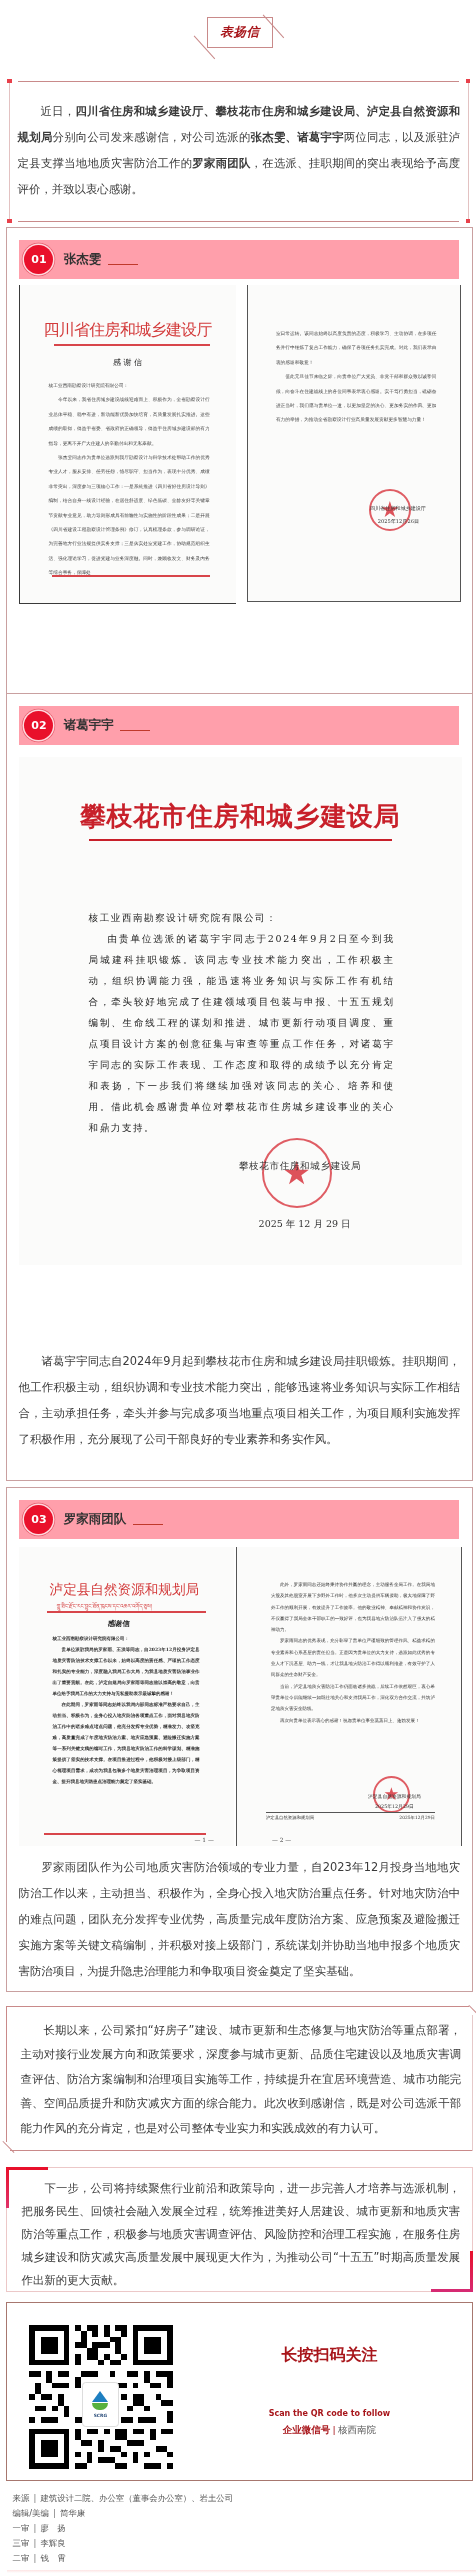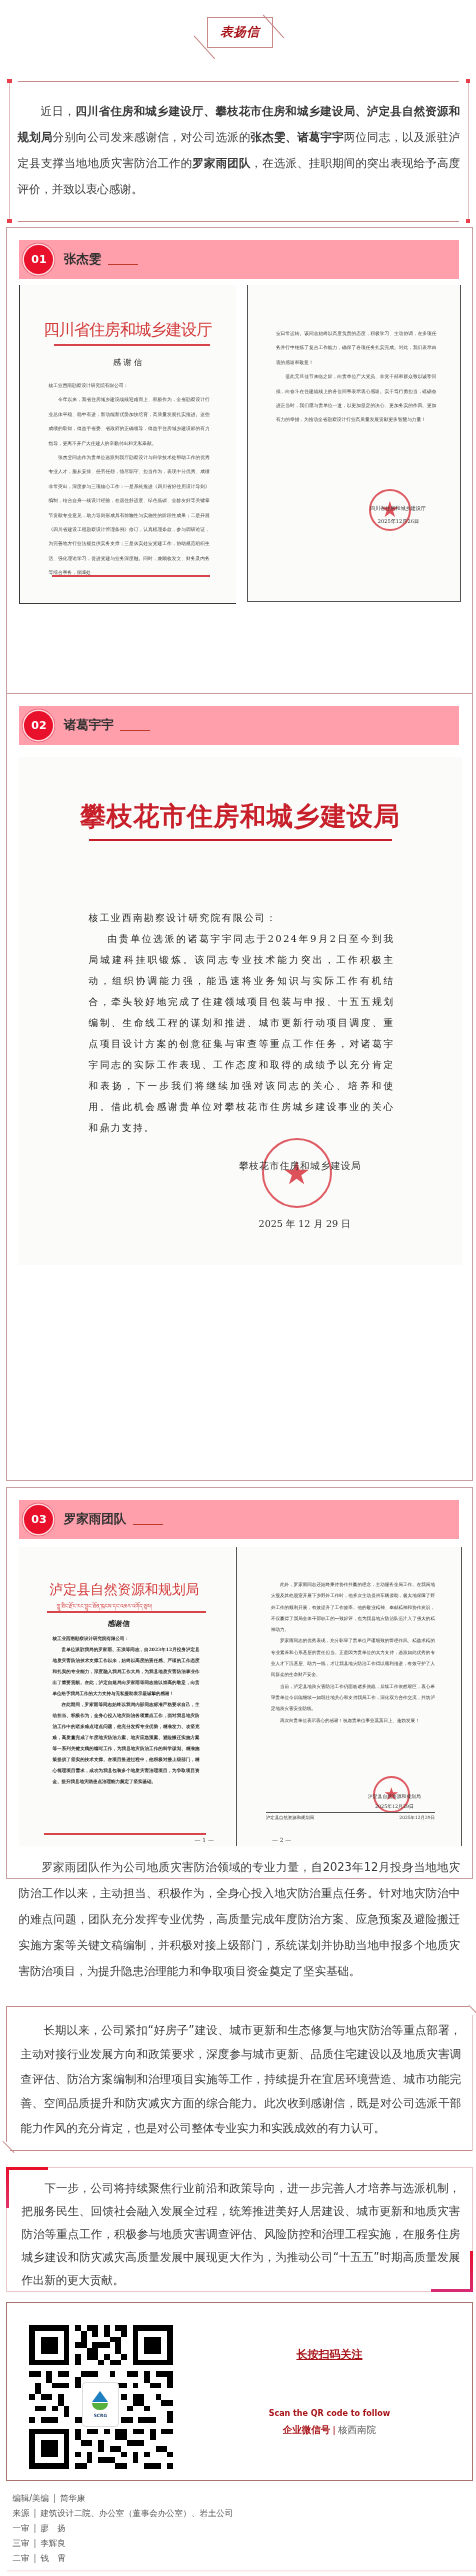--- a/index.html
+++ b/index.html
@@ -61,21 +61,21 @@
 
   
   .qrcard { position: absolute; left: 5.9px; top: 2302px; width: 467px; height: 179px; border: 0.7px solid #a7776f; }
   .qr { position: absolute; left: 22px; top: 22px; width: 144px; height: 144px; background: #fff; }
   .qr svg { width: 100%; height: 100%; display: block; }
   .qr .logo { position: absolute; left: 53px; top: 57px; width: 37px; height: 45px; background: #fff; border: 0.7px solid #ddd; border-radius: 3.7px; display: flex; flex-direction: column; align-items: center; justify-content: center; }
   .qr .logo .mt { width: 0; height: 0; border-left: 8.8px solid transparent; border-right: 8.8px solid transparent; border-bottom: 11.7px solid #1e7fc1; }
   .qr .logo .gr { width: 16px; height: 7.3px; background: #58b13e; border-radius: 0 0 8px 8px; margin-top: 0.7px; }
   .qr .logo .lt { font-size: 4.4px; font-weight: bold; color: #2b4d7a; margin-top: 2.2px; }
   .follow { position: absolute; left: 249px; top: 44px; width: 147px; text-align: center; }
-  .follow .zh { color: #a8161b; font-weight: bold; font-size: 11px; line-height: 16px; text-decoration: underline; }
+  .follow .zh { color: #a8161b; font-weight: bold; font-size: 16px; line-height: 16px; }
   .follow .en { color: #a8161b; font-size: 8px; line-height: 14.7px; font-weight: bold; margin-top: 44px; }
   .follow .acc { font-size: 9.5px; line-height: 16px; }
   .follow .acc .k { color: #a8161b; font-weight: bold; }
   .follow .acc .sep { color: #a8161b; margin: 0 2.2px; }
   .follow .acc .v { color: #555; margin-top: 28px; }
 
   
   .credits { position: absolute; left: 12.5px; top: 2491px; width: 440px; font-size: 8.4px; line-height: 15px; color: #555; }
   .credits .row span.sep { color: #777; margin: 0 1.5px; }
   .bottom-glow { position: absolute; left: 7.3px; right: 0; top: 2570px; height: 2.9px; background: linear-gradient(#fde4e4, #fff); }
@@ -152,23 +152,24 @@
       <span class="ind">由贵单位选派的诸葛宇宇同志于2024年9月2日至今到我局城建科挂职锻炼。该同志专业技术能力突出，工作积极主动，组织协调能力强，能迅速将业务知识与实际工作有机结合，牵头较好地完成了住建领域项目包装与申报、十五五规划编制、生命线工程的谋划和推进、城市更新行动项目调度、重点项目设计方案的创意征集与审查等重点工作任务，对诸葛宇宇同志的实际工作表现、工作态度和取得的成绩予以充分肯定和表扬，下一步我们将继续加强对该同志的关心、培养和使用。借此机会感谢贵单位对攀枝花市住房城乡建设事业的关心和鼎力支持。</span>
     </div>
     <div class="stamp" style="left:243px; top:381px; width:70px; height:70px;">
         <span class="star" style="font-size:32px;">★</span>
       </div>
     <div class="sign" style="left:190px; width:183px; top:403px; font-size:9.5px; letter-spacing:0.7px;">攀枝花市住房和城乡建设局</div>
     <div class="sign" style="left:220px; width:132px; top:425px; font-size:9.5px;margin-top:36px;">2025 年 12 月 29 日</div>
 
   </div>
 
-</div>
-
-<div class="card" style="top:1487px; height:392px;">
+  <p class="body" style="top:654px;">诸葛宇宇同志自2024年9月起到攀枝花市住房和城乡建设局挂职锻炼。挂职期间，他工作积极主动，组织协调和专业技术能力突出，能够迅速将业务知识与实际工作相结合，主动承担任务，牵头并参与完成多项当地重点项目相关工作，为项目顺利实施发挥了积极作用，充分展现了公司干部良好的专业素养和务实作风。</p>
+</div>
+
+<div class="card" style="top:1487px; height:505px;">
   <div class="sec-head" style="top:11.7px;">
     <div class="sec-num">03</div>
     <div class="sec-name">罗家雨团队</div>
     <div class="sec-line"></div>
   </div>
 
   <div class="doc" style="left:11.7px; top:59px; width:215px; height:299px;">
     <div class="org" style="top:34px; font-size:13.6px; text-align:left; left:31px;">泸定县自然资源和规划局</div>
     <div class="org" style="top:53px; font-size:5.5px; text-align:left; left:38px; white-space:nowrap;">ཀླུ་ཐིང་རྫོང་རང་བྱུང་ཐོན་ཁུངས་དང་འཆར་འགོད་ཅུས།</div>
     <div class="redrule" style="left:28px; right:28px; top:64px;"></div>
@@ -245,20 +246,20 @@
   <div class="follow">
     <div class="zh">长按扫码关注</div>
     <div class="en">Scan the QR code to follow</div>
     <div class="acc">
       <span class="k">企业微信号</span><span class="sep">|</span><span class="v">核西南院</span>
     </div>
   </div>
 </div>
 
 <div class="credits">
+  <div class="row"><span>来源</span><span class="sep"> | </span><span>建筑设计二院、办公室（董事会办公室）、岩土公司</span></div>
   <div class="row"><span>编辑/美编</span><span class="sep"> | </span><span>简华康</span></div>
-  <div class="row"><span>来源</span><span class="sep"> | </span><span>建筑设计二院、办公室（董事会办公室）、岩土公司</span></div>
   <div class="row"><span>一审</span><span class="sep"> | </span><span>廖　扬</span></div>
   <div class="row"><span>三审</span><span class="sep"> | </span><span>李辉良</span></div>
   <div class="row"><span>二审</span><span class="sep"> | </span><span>钱　霄</span></div>
 </div>
 <div class="bottom-glow"></div>
 
 
 </body></html>

